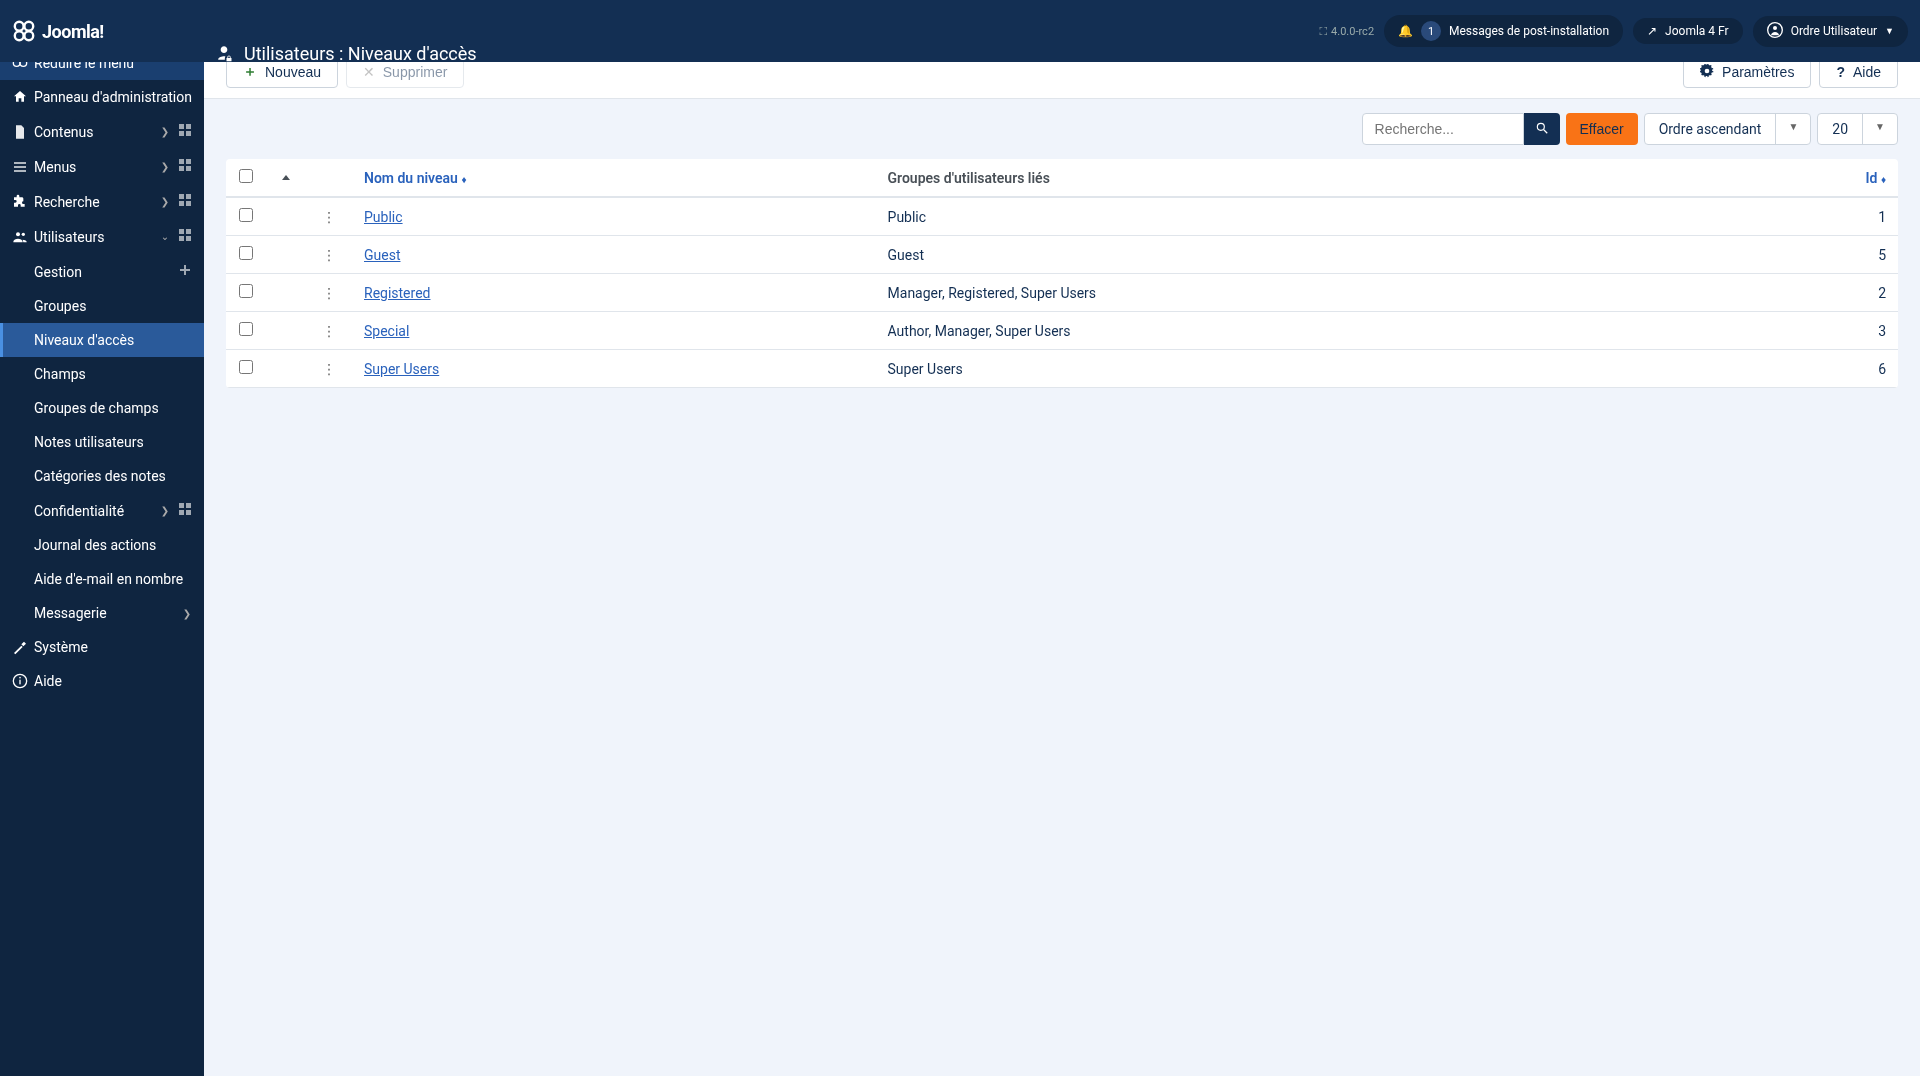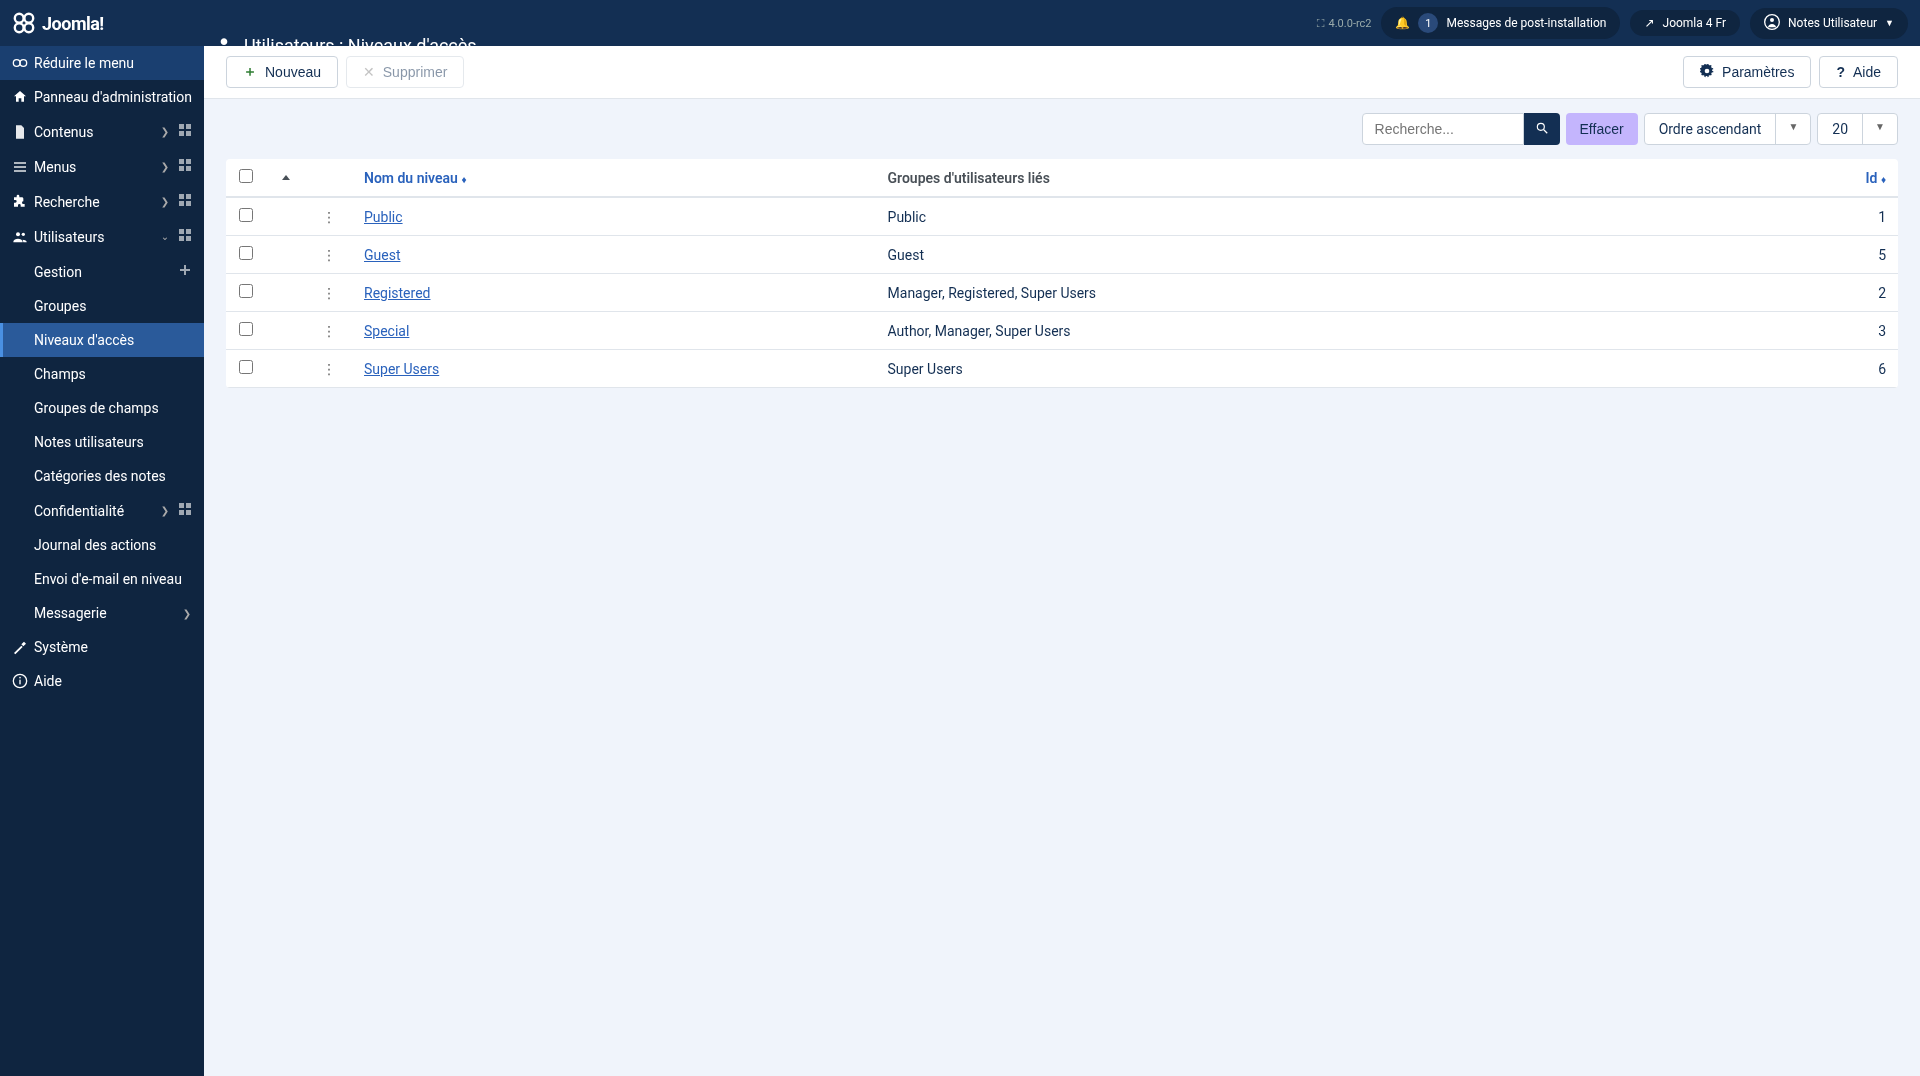--- a/index.html
+++ b/index.html
@@ -1,19 +1,19 @@
 <!DOCTYPE html>
 <html><head>
 <meta charset="utf-8">
 <style>
 * { box-sizing: border-box; margin: 0; padding: 0; }
 body { font-family: -apple-system, BlinkMacSystemFont, "Segoe UI", Roboto, sans-serif; font-size: 14px; background: #f0f4fb; color: #132f53; width: 1920px; height: 1076px; overflow: hidden; }
 
 
-.topbar { position: fixed; top: 0; left: 0; right: 0; height: 46px; background: #132f53; color: #fff; display: flex; align-items: center; padding: 0 12px; z-index: 100; }
+.topbar { position: fixed; top: 0; left: 0; right: 0; height: 62px; background: #132f53; color: #fff; display: flex; align-items: center; padding: 0 12px; z-index: 100; }
 .logo { display: flex; align-items: center; gap: 6px; width: 192px; }
 .logo-svg { height: 24px; }
 .logo-text { font-size: 18px; font-weight: 700; letter-spacing: -0.5px; }
 .page-title { display: flex; align-items: center; gap: 10px; font-size: 18px; font-weight: 400; margin-left: 10px; margin-top: 44px; }
 .topbar-right { margin-left: auto; display: flex; align-items: center; gap: 10px; }
 .version-tag { font-size: 11px; color: #9aa; display: flex; align-items: center; gap: 4px; }
 .top-btn { background: #0f2540; border-radius: 16px; padding: 6px 14px; display: flex; align-items: center; gap: 8px; font-size: 12px; color: #fff; cursor: pointer; }
 .top-btn .badge { background: #2a4a7a; border-radius: 50%; width: 20px; height: 20px; display: inline-flex; align-items: center; justify-content: center; font-size: 11px; }
 
 
@@ -38,21 +38,21 @@
 .btn .icon-times { color: #888; }
 .toolbar-right { margin-left: auto; display: flex; gap: 8px; }
 
 .content { padding: 14px 22px; flex: 1; overflow: auto; }
 .panel { background: #fff; border-radius: 4px; overflow: hidden; }
 
 .filters { display: flex; justify-content: flex-end; gap: 6px; padding: 0 0 14px 0; }
 .search-wrap { display: flex; }
 .search-input { border: 1px solid #ccd4dd; border-radius: 4px 0 0 4px; padding: 7px 12px; width: 162px; font-size: 14px; }
 .search-btn { border: none; background: #132f53; color: #fff; width: 36px; border-radius: 0 4px 4px 0; cursor: pointer; }
-.clear-btn { border: none; background: #c4b5fd; color: #132f53; border-radius: 4px; padding: 7px 14px; cursor: pointer; font-size: 14px; }
+.clear-btn { border: none; background: #f97316; color: #132f53; border-radius: 4px; padding: 7px 14px; cursor: pointer; font-size: 14px; }
 .select-wrap { display: flex; border: 1px solid #ccd4dd; border-radius: 4px; background: #fff; }
 .select-text { padding: 7px 14px; font-size: 14px; }
 .select-caret { border-left: 1px solid #ccd4dd; padding: 7px 12px; font-size: 10px; color: #666; }
 
 table { width: 100%; border-collapse: collapse; }
 th { text-align: left; padding: 10px 12px; border-bottom: 2px solid #e0e5eb; font-weight: 600; font-size: 14px; color: #495057; }
 th.sortable { color: #2a62bc; cursor: pointer; }
 td { padding: 10px 12px; border-bottom: 1px solid #e0e5eb; font-size: 14px; }
 .col-check { width: 40px; text-align: center; }
 .col-order { width: 40px; text-align: center; }
@@ -98,21 +98,21 @@
       <span>Joomla 4 Fr</span>
     </div>
     <div class="top-btn">
       <span>
         <svg width="16" height="16" viewBox="0 0 24 24" fill="#fff">
             <circle cx="12" cy="12" r="11" fill="none" stroke="#fff" stroke-width="2"></circle>
             <circle cx="12" cy="9" r="3"></circle>
             <path d="M6 20c0-3 3-5 6-5s6 2 6 5"></path>
           </svg>
       </span>
-      <span>Notes Utilisateur</span>
+      <span>Ordre Utilisateur</span>
       <span style="font-size:9px">▼</span>
     </div>
   </div>
 </div>
 
 <div class="sidebar">
   <div class="side-item toggle">
     <span class="side-icon">
       <svg width="16" height="16" viewBox="0 0 24 24" fill="none" stroke="#fff" stroke-width="2">
           <circle cx="7" cy="12" r="5"></circle>
@@ -243,21 +243,21 @@
           <rect x="8" y="1" width="5" height="5"></rect>
           <rect x="1" y="8" width="5" height="5"></rect>
           <rect x="8" y="8" width="5" height="5"></rect>
         </svg>
     </span>
   </div>
   <div class="side-item sub">
     <span class="side-label">Journal des actions</span>
   </div>
   <div class="side-item sub">
-    <span class="side-label">Envoi d'e-mail en niveau</span>
+    <span class="side-label">Aide d'e-mail en nombre</span>
   </div>
   <div class="side-item sub">
     <span class="side-label">Messagerie</span>
     <span class="side-chevron">❯</span>
   </div>
 
   <div class="side-item">
     <span class="side-icon">
       <svg width="16" height="16" viewBox="0 0 24 24" fill="#fff">
           <path d="M21 7l-3-3-4 4 3 3zm-5 5L5 23l-2-2L14 10z"></path>

